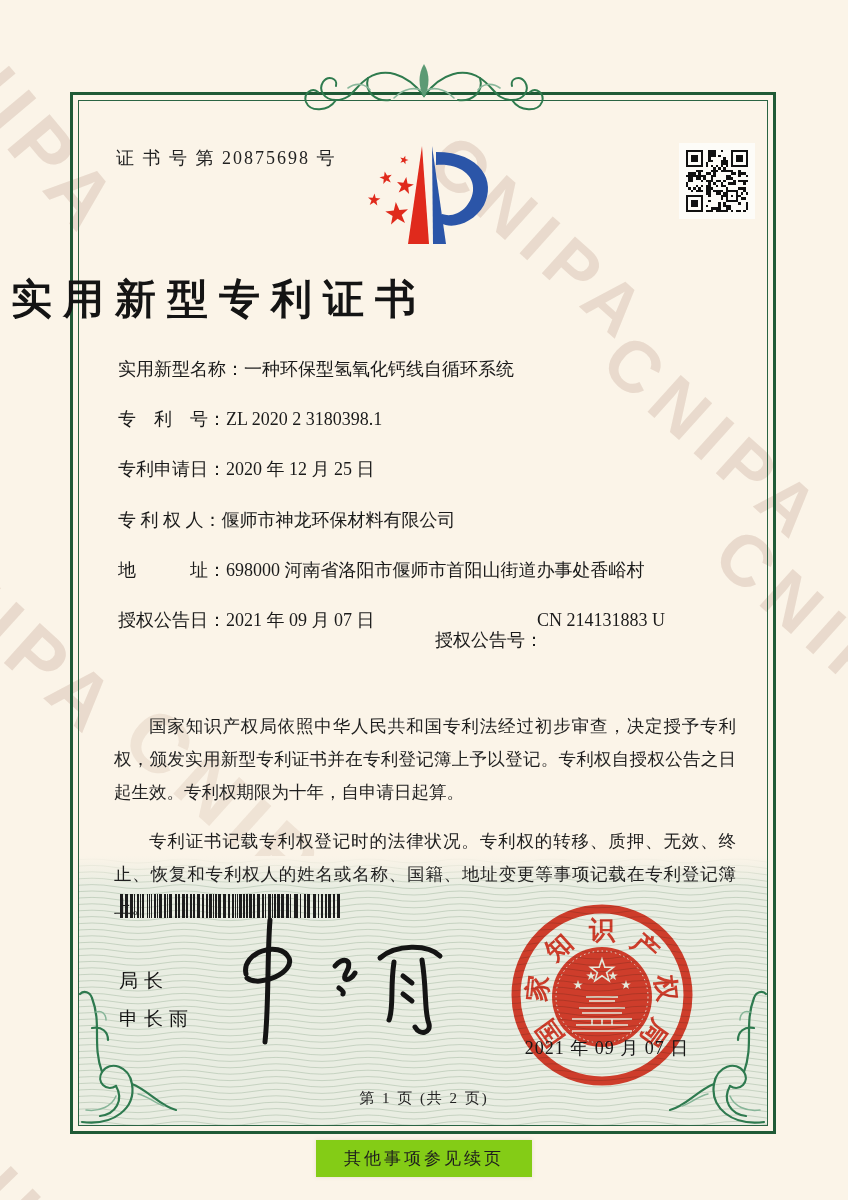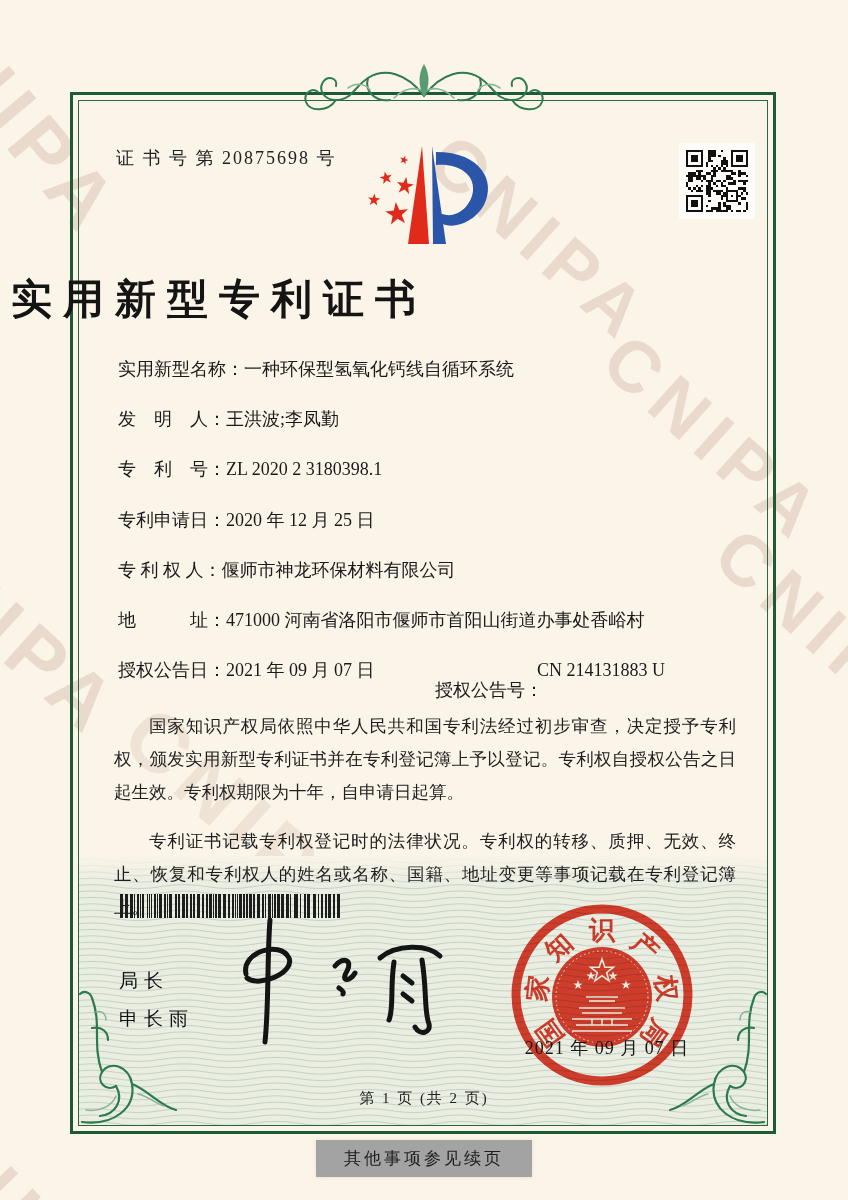--- a/index.html
+++ b/index.html
@@ -52,21 +52,21 @@
   .signature{position:absolute;left:232px;top:916px;z-index:6;}
 
   .seal{position:absolute;left:492px;top:885px;z-index:6;mix-blend-mode:multiply;opacity:0.93;}
   .seal-date{position:absolute;left:512px;top:1036px;width:190px;z-index:7;text-align:center;
       font-size:18px;color:#161616;letter-spacing:1px;white-space:pre;}
 
   .page-num{position:absolute;left:0;top:1089px;width:848px;text-align:center;z-index:7;
       font-size:15px;color:#222;letter-spacing:2px;}
 
   .note-box{position:absolute;left:0;top:1140px;width:848px;text-align:center;z-index:5;}
-  .note-box span{display:inline-block;background:#a3a3a3;padding:7px 28px;font-size:17px;color:#1d1d1d;
+  .note-box span{display:inline-block;background:#84cc16;padding:7px 28px;font-size:17px;color:#1d1d1d;
       letter-spacing:3px;box-shadow:0 0 4px rgba(210,195,170,0.45);}
 </style>
 </head>
 <body>
 
 <div class="page">
 
   <span class="wm" style="left:-48px;top:-30px;font-size:80px;transform:rotate(50deg);">CNIPA</span>
   <span class="wm" style="left:468px;top:118px;font-size:72px;transform:rotate(42deg);">CNIPA</span>
   <span class="wm" style="left:642px;top:318px;font-size:72px;transform:rotate(42deg);">CNIPA</span>
@@ -481,38 +481,34 @@
   </div>
 
   <div class="title">实用新型专利证书</div>
 
   <div class="fields">
     <div class="field-row">
       <span class="flabel">实用新型名称：</span>
         <span class="fvalue">一种环保型氢氧化钙线自循环系统</span>
     </div>
     <div class="field-row">
-      <span class="flabel">发　明　人：</span>
-        <span class="fvalue">王洪波;李凤勤</span>
-    </div>
-    <div class="field-row">
       <span class="flabel">专　利　号：</span>
         <span class="fvalue">ZL 2020 2 3180398.1</span>
     </div>
     <div class="field-row">
       <span class="flabel">专利申请日：</span>
         <span class="fvalue">2020 年 12 月 25 日</span>
     </div>
     <div class="field-row">
       <span class="flabel">专 利 权 人：</span>
         <span class="fvalue">偃师市神龙环保材料有限公司</span>
     </div>
     <div class="field-row">
       <span class="flabel">地　　　址：</span>
-        <span class="fvalue">471000 河南省洛阳市偃师市首阳山街道办事处香峪村</span>
+        <span class="fvalue">698000 河南省洛阳市偃师市首阳山街道办事处香峪村</span>
     </div>
     <div class="field-row">
       <span class="flabel">授权公告日：</span>
         <span class="fvalue">2021 年 09 月 07 日</span>
       <span class="grant-no-label">授权公告号：</span>
       <span class="grant-no-value">CN 214131883 U</span>
     </div>
   </div>
 
   <div class="body-text">

